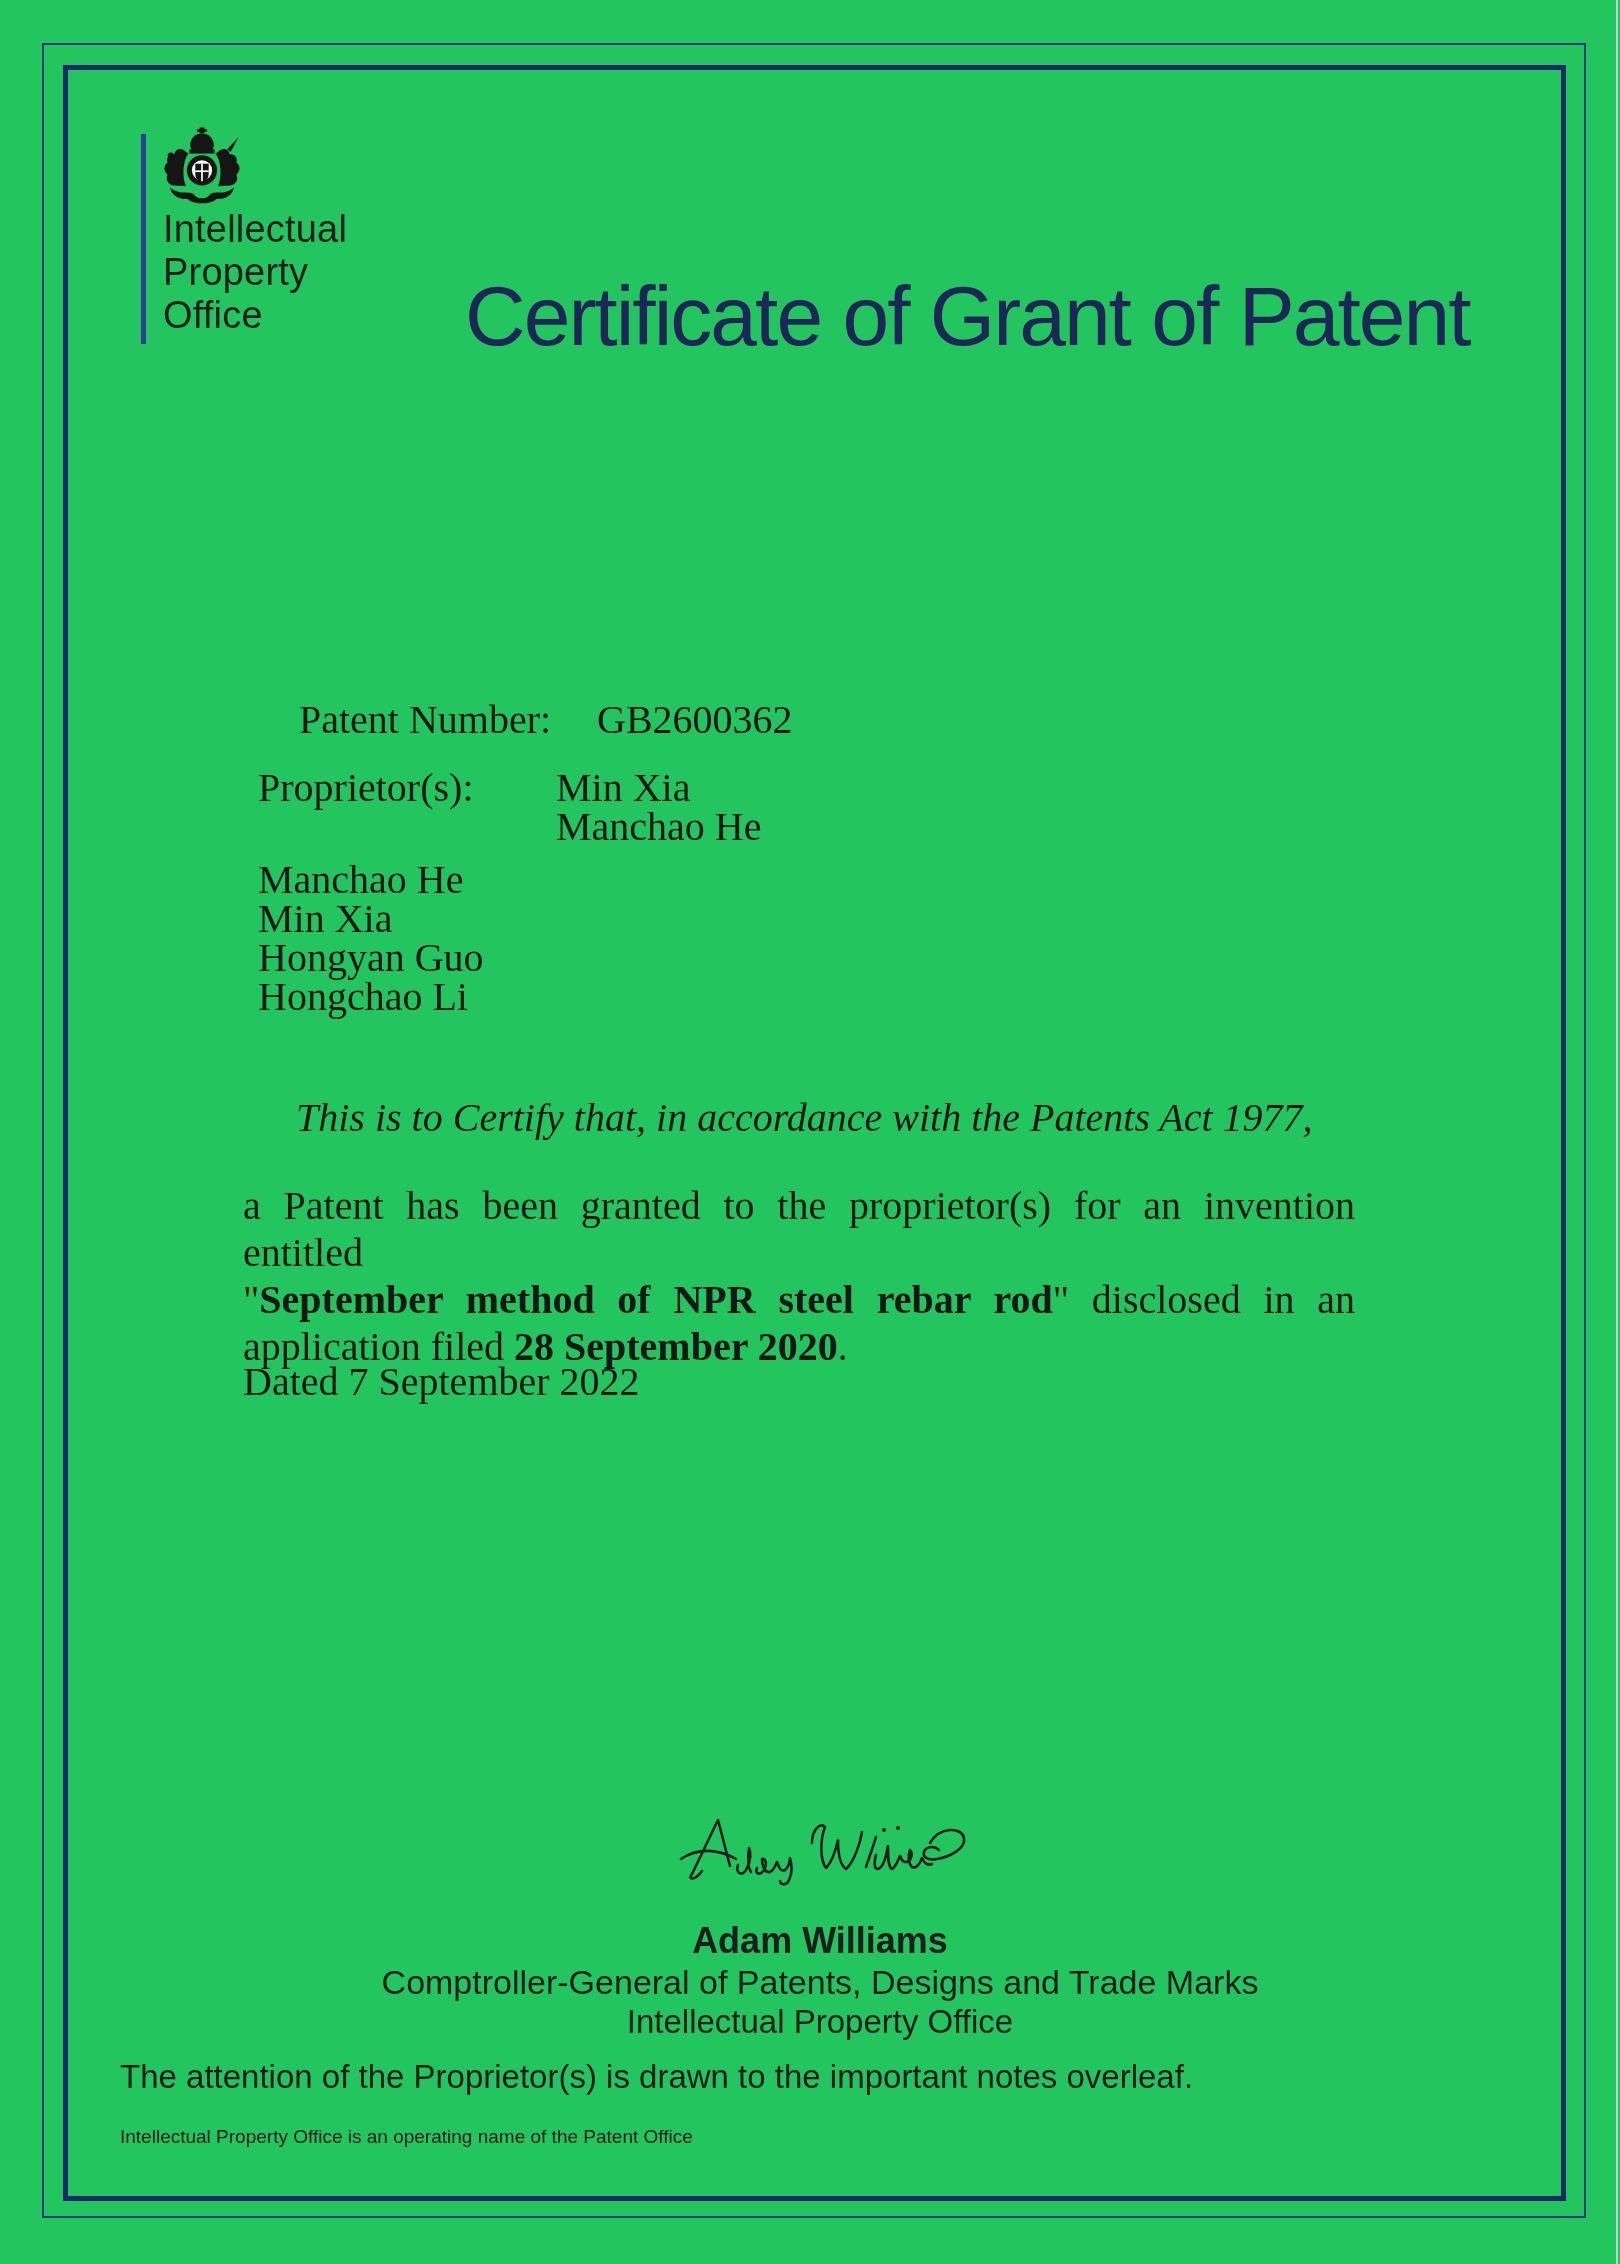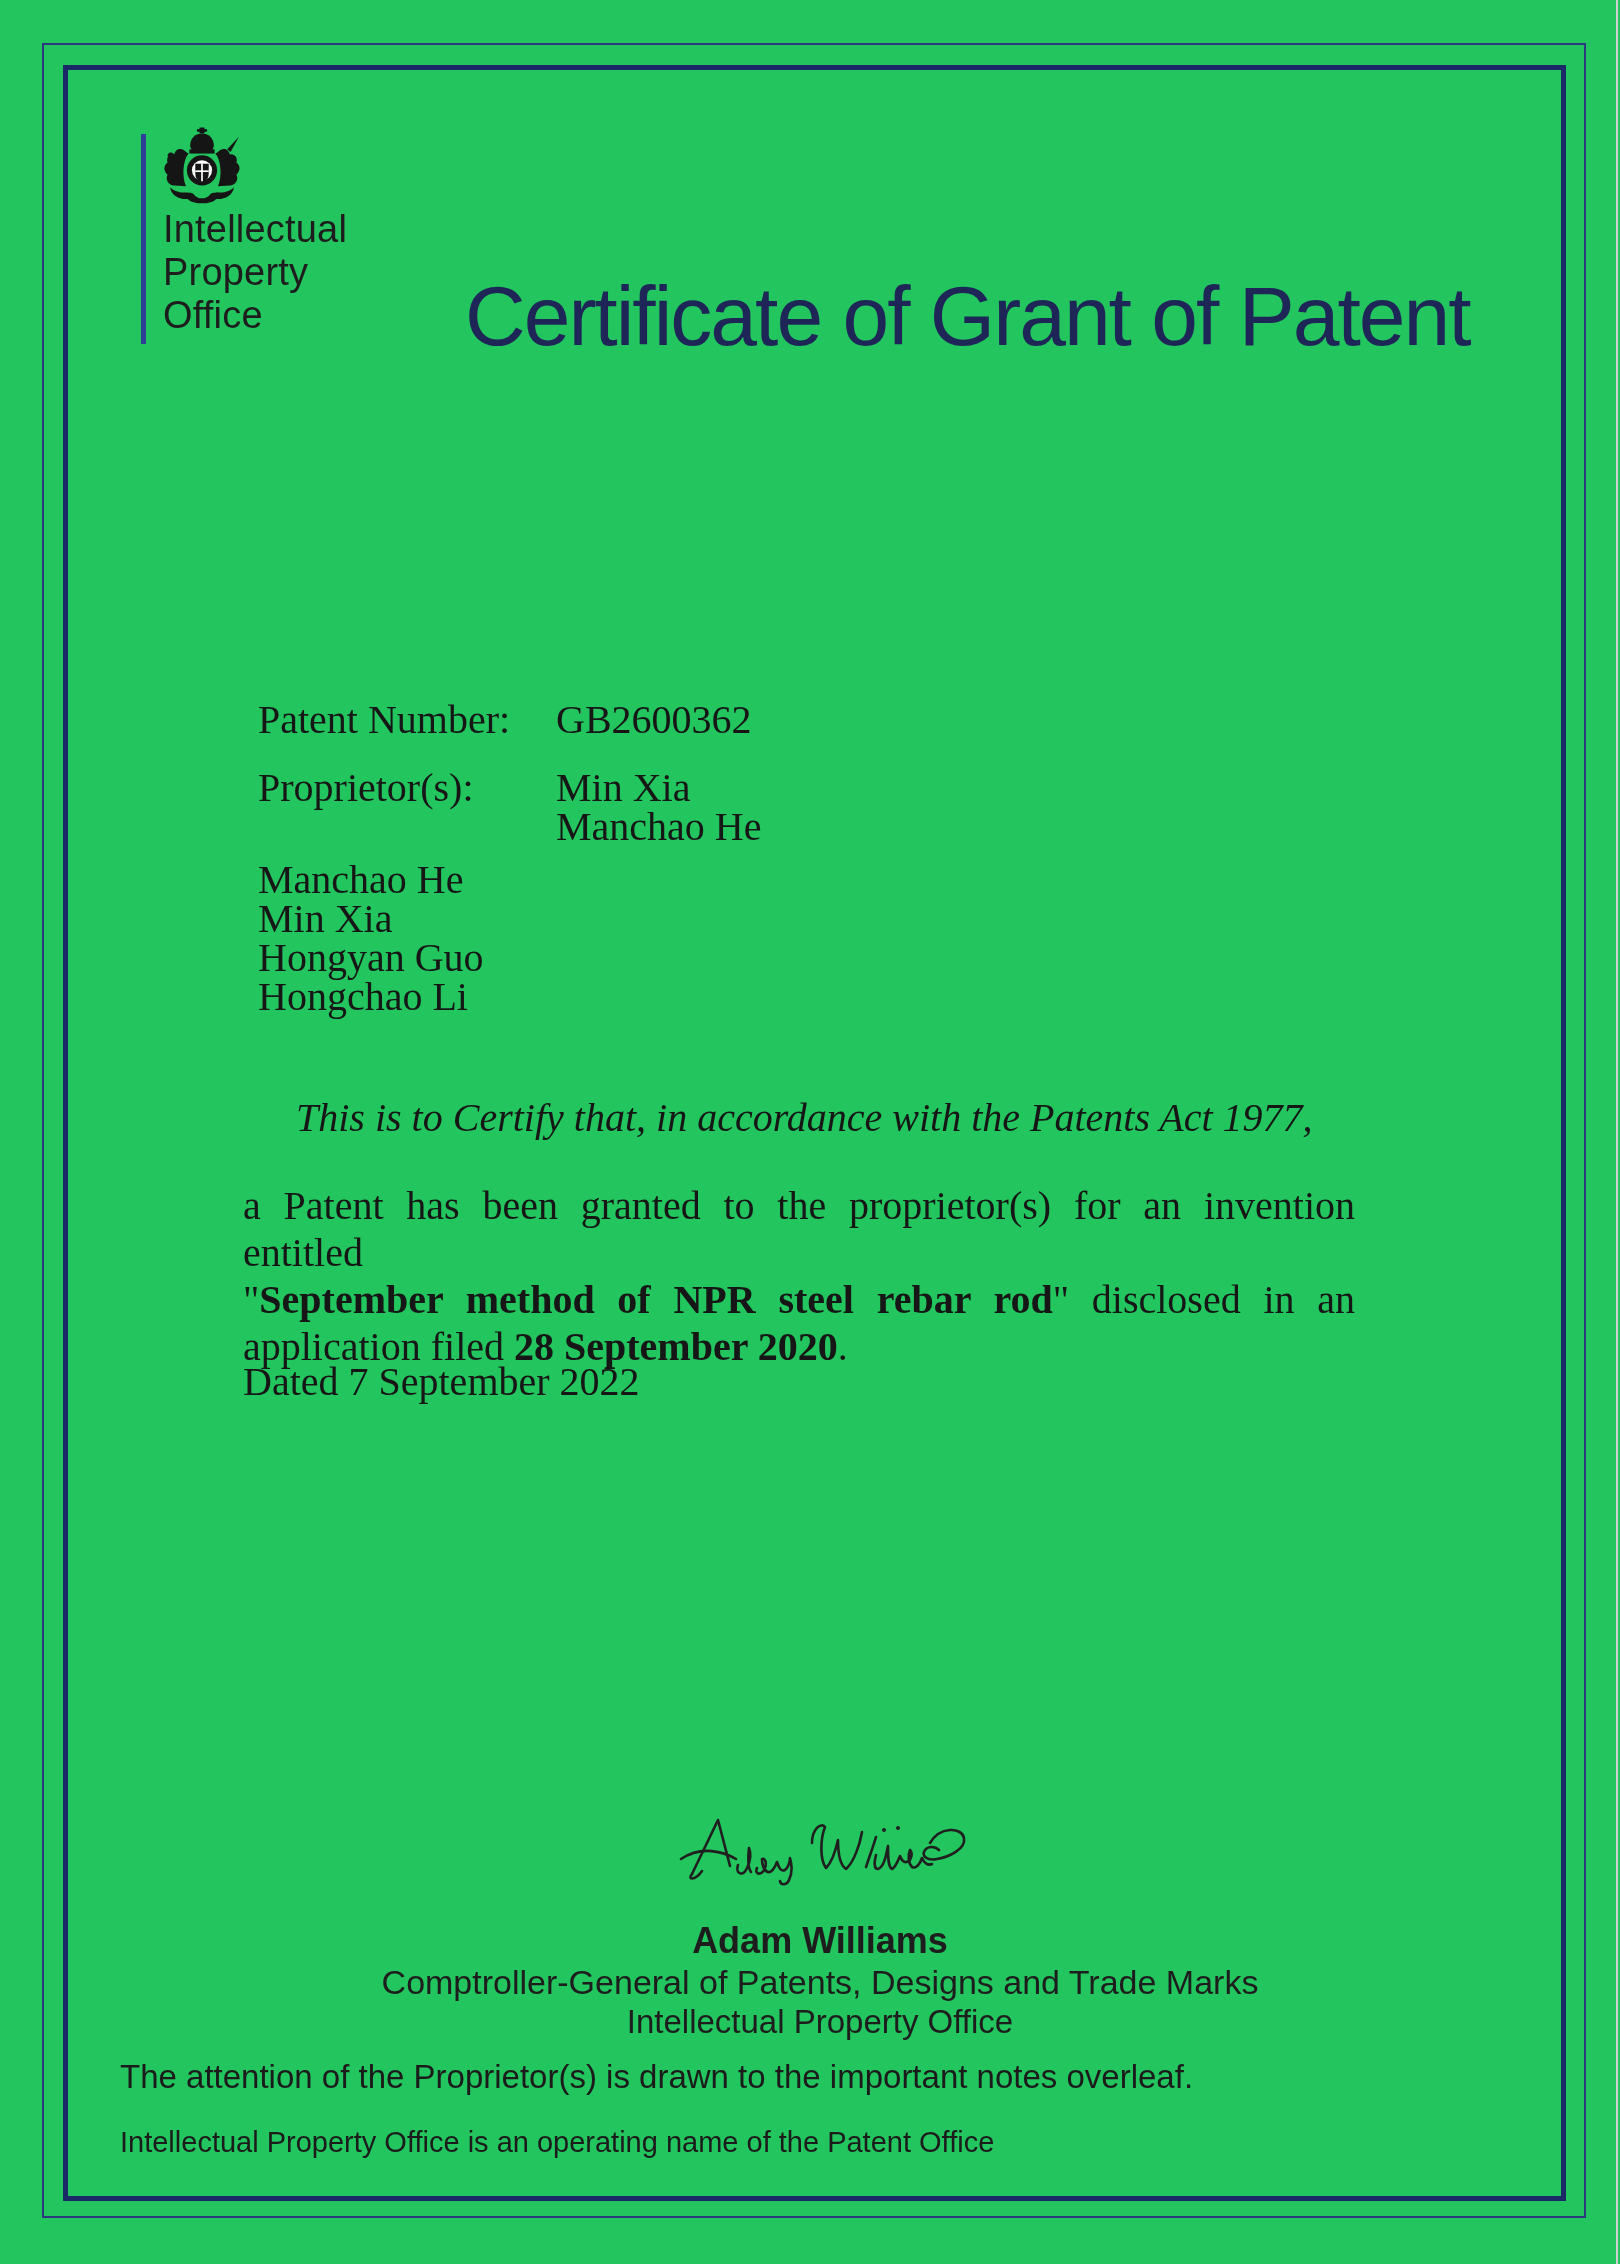--- a/index.html
+++ b/index.html
@@ -56,21 +56,21 @@
 
   
   .details {
     position:absolute; left:258px; top:700px; width:1000px;
     font-family:"Liberation Serif", serif;
     font-size:40px; line-height:39px; color:#161616;
   }
   .details .row { display:flex; }
   .details .label { width:298px; flex:0 0 298px; }
   .details .values div { margin:0; }
-  .row-patent   { margin-bottom:29px; }
+  .row-patent   { margin-bottom:29px;margin-left:41px; }
   .row-prop     { margin-bottom:14px; }
 
   
   .certify {
     position:absolute; left:296px; top:1094px;
     font-family:"Liberation Serif", serif;
     font-style:italic; font-size:40px; color:#161616;
     white-space:nowrap;
   }
 
@@ -102,21 +102,21 @@
   .officer .title { font-size:34px; line-height:40px; }
   .officer .office{ font-size:33px; line-height:39px; }
 
   
   .attention {
     position:absolute; left:120px; top:2058px;
     font-size:33px; color:#1b1b1b;
   }
   .operating {
     position:absolute; left:120px; top:2126px;
-    font-size:29px; color:#1b1b1b;
+    font-size:19px; color:#1b1b1b;
   }
 </style>
 </head>
 <body>
 
 <div class="page">
 
   <div class="frame-outer"></div>
   <div class="frame-inner"></div>
   <div class="scan-edge"></div>

